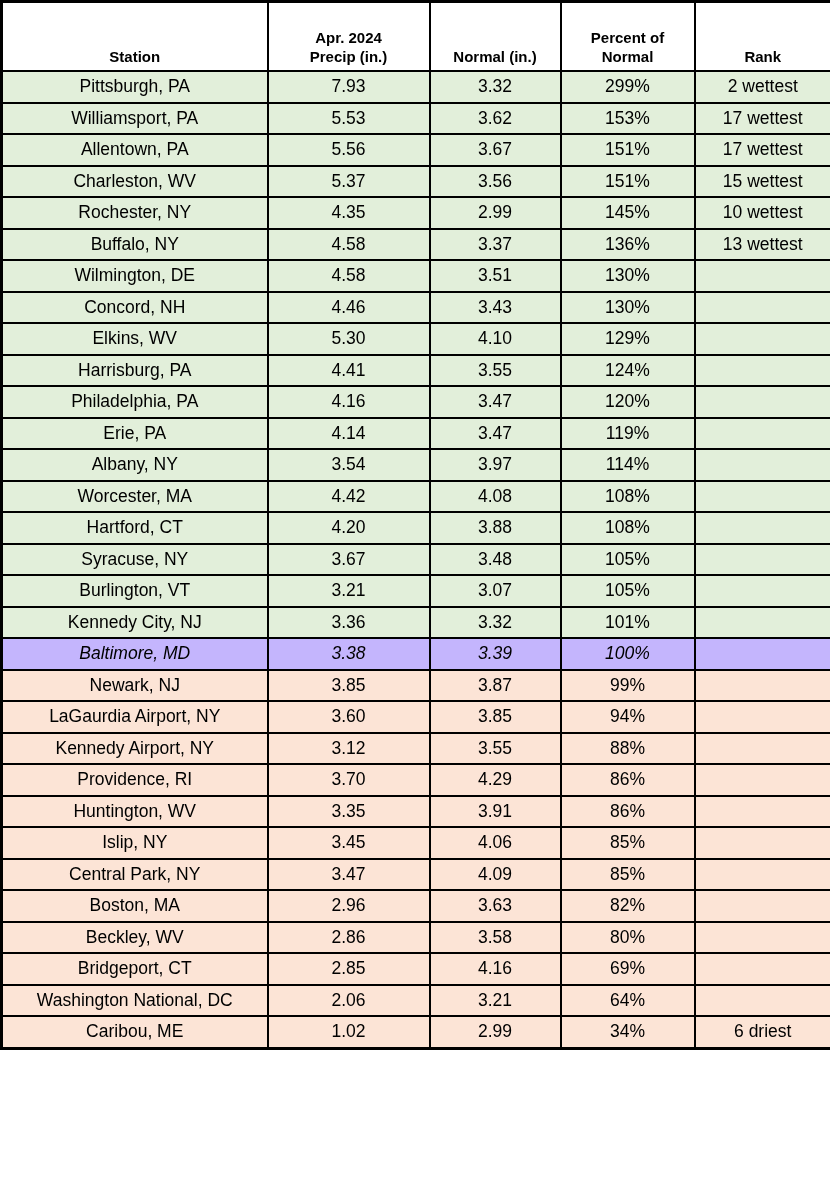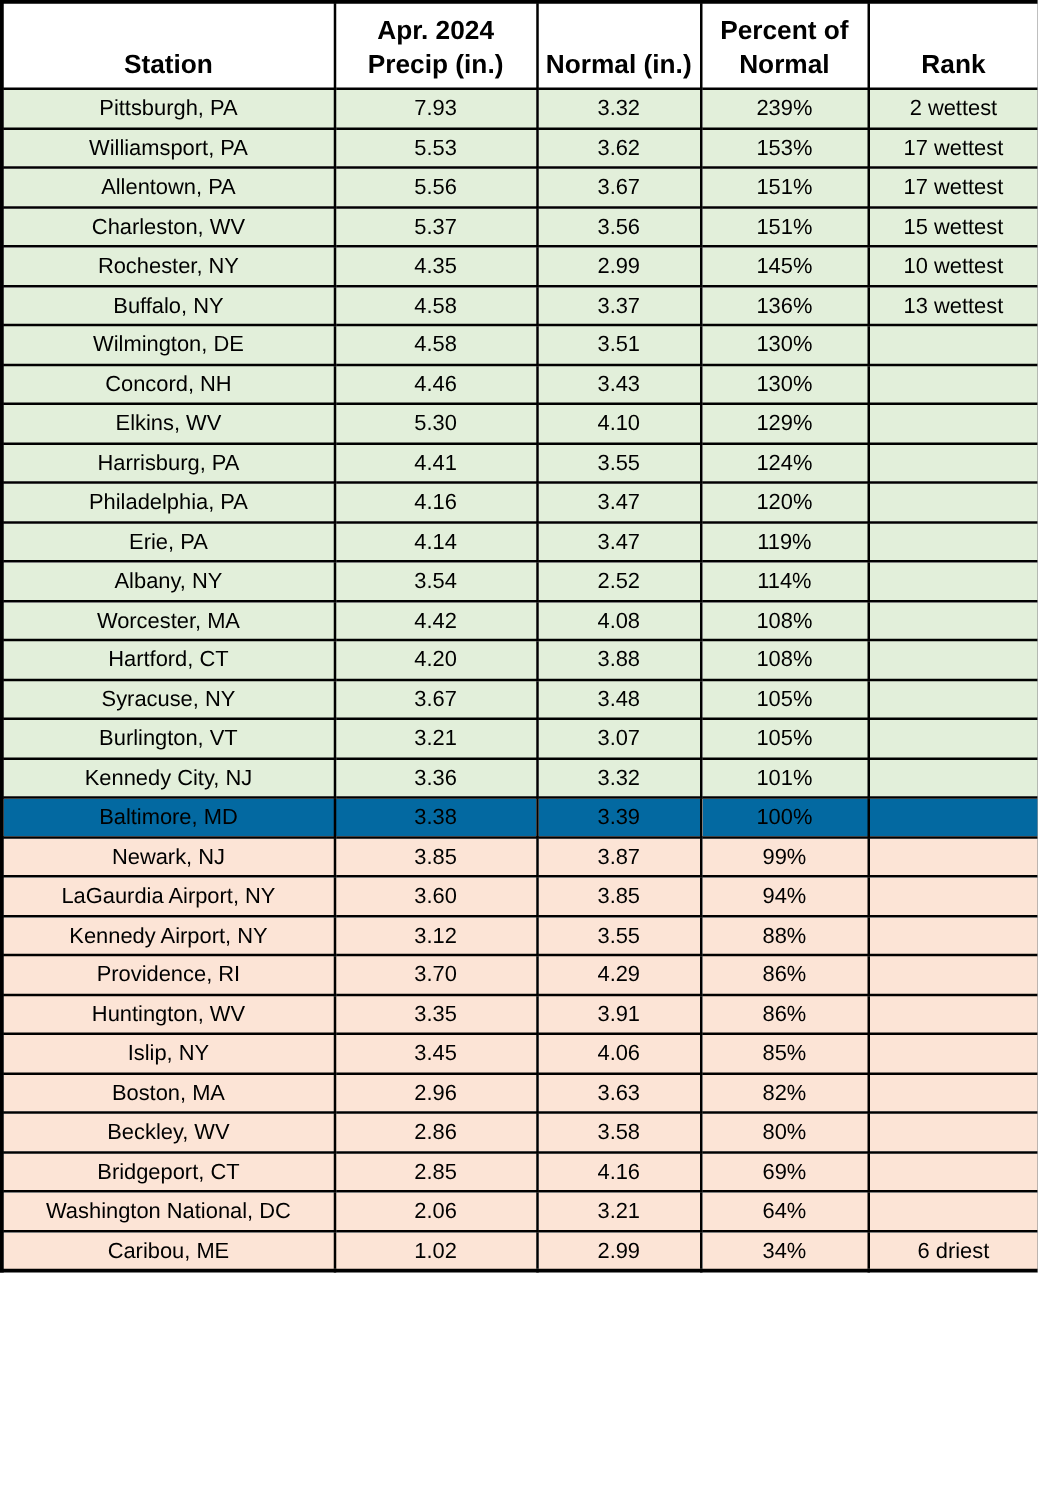--- a/index.html
+++ b/index.html
@@ -25,35 +25,35 @@
   table.precip td {
     border: 2px solid #000000;
     text-align: center;
     padding: 0;
     overflow: hidden;
   }
   table.precip thead th {
     height: 63px;
     vertical-align: bottom;
     font-weight: bold;
-    font-size: 21px;
+    font-size: 15px;
     line-height: 1.28;
     padding-bottom: 4px;
     background: #ffffff;
     white-space: pre-line;
   }
   table.precip tbody td {
     height: 29.5px;
     font-size: 17.5px;
     font-weight: 400;
     vertical-align: middle;
     white-space: nowrap;
   }
   tr.above  td { background: #e2efda; }
-  tr.normal td { background: #0369a1; }
+  tr.normal td { background: #c4b5fd; font-style: italic; }
   tr.below  td { background: #fce4d6; }
 </style>
 </head>
 <body>
 
 <div class="page">
   <table class="precip">
     <colgroup>
       <col style="width:266px">
       <col style="width:162px">
@@ -70,21 +70,21 @@
         <th>Percent of
 Normal</th>
         <th>Rank</th>
       </tr>
     </thead>
     <tbody>
         <tr class="above">
     <td>Pittsburgh, PA</td>
     <td>7.93</td>
     <td>3.32</td>
-    <td>239%</td>
+    <td>299%</td>
     <td>2 wettest</td>
   </tr>
         <tr class="above">
     <td>Williamsport, PA</td>
     <td>5.53</td>
     <td>3.62</td>
     <td>153%</td>
     <td>17 wettest</td>
   </tr>
         <tr class="above">
@@ -153,21 +153,21 @@
         <tr class="above">
     <td>Erie, PA</td>
     <td>4.14</td>
     <td>3.47</td>
     <td>119%</td>
     <td></td>
   </tr>
         <tr class="above">
     <td>Albany, NY</td>
     <td>3.54</td>
-    <td>2.52</td>
+    <td>3.97</td>
     <td>114%</td>
     <td></td>
   </tr>
         <tr class="above">
     <td>Worcester, MA</td>
     <td>4.42</td>
     <td>4.08</td>
     <td>108%</td>
     <td></td>
   </tr>
@@ -242,20 +242,27 @@
     <td></td>
   </tr>
         <tr class="below">
     <td>Islip, NY</td>
     <td>3.45</td>
     <td>4.06</td>
     <td>85%</td>
     <td></td>
   </tr>
         <tr class="below">
+    <td>Central Park, NY</td>
+    <td>3.47</td>
+    <td>4.09</td>
+    <td>85%</td>
+    <td></td>
+  </tr>
+        <tr class="below">
     <td>Boston, MA</td>
     <td>2.96</td>
     <td>3.63</td>
     <td>82%</td>
     <td></td>
   </tr>
         <tr class="below">
     <td>Beckley, WV</td>
     <td>2.86</td>
     <td>3.58</td>

